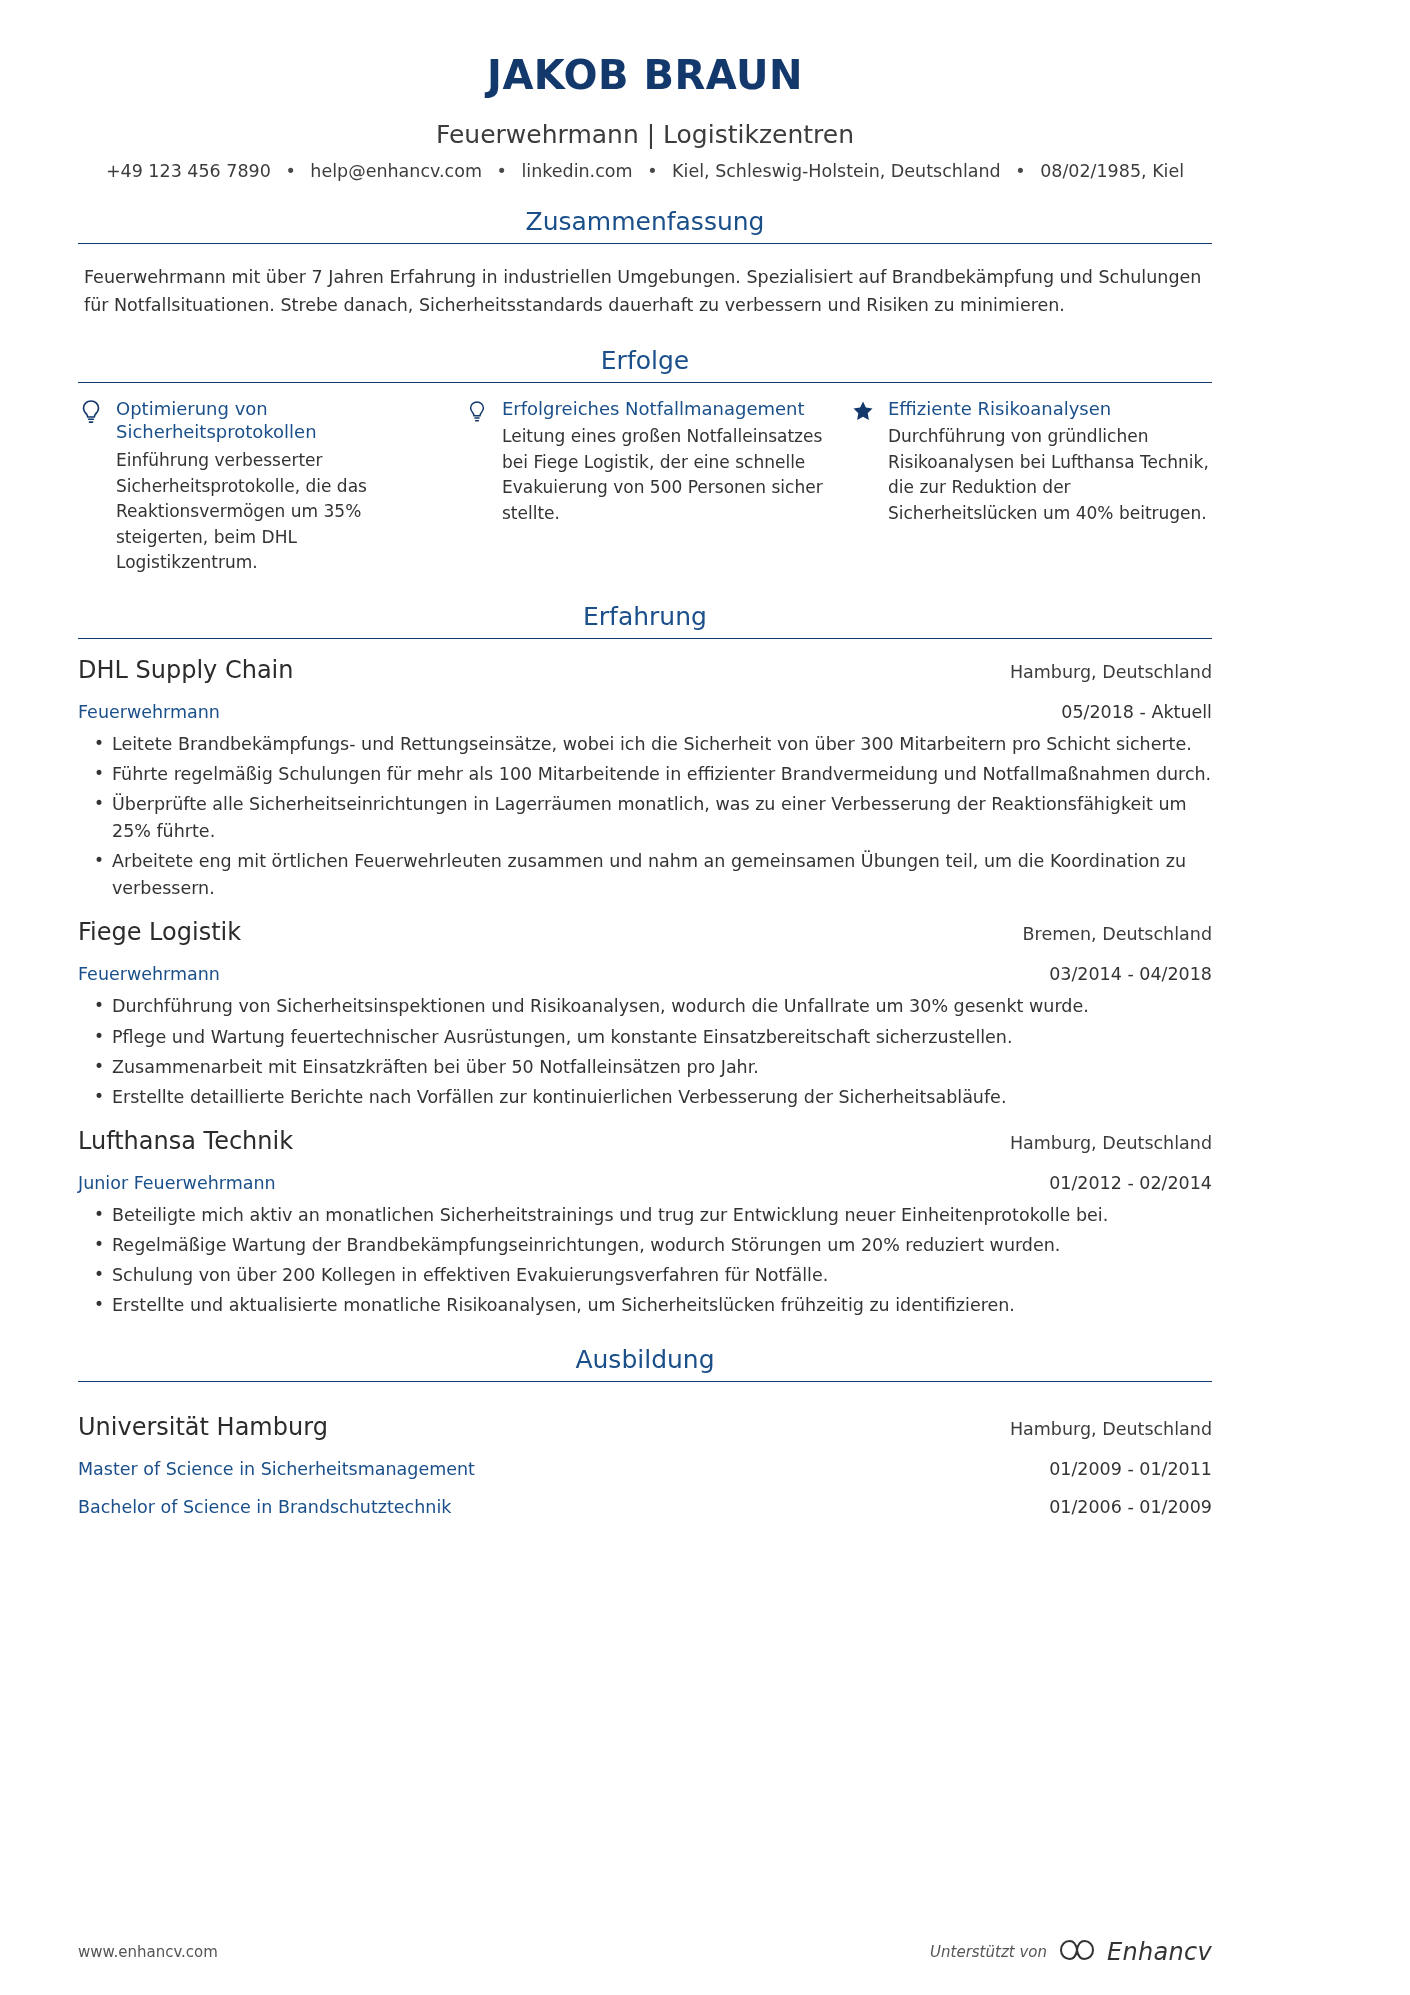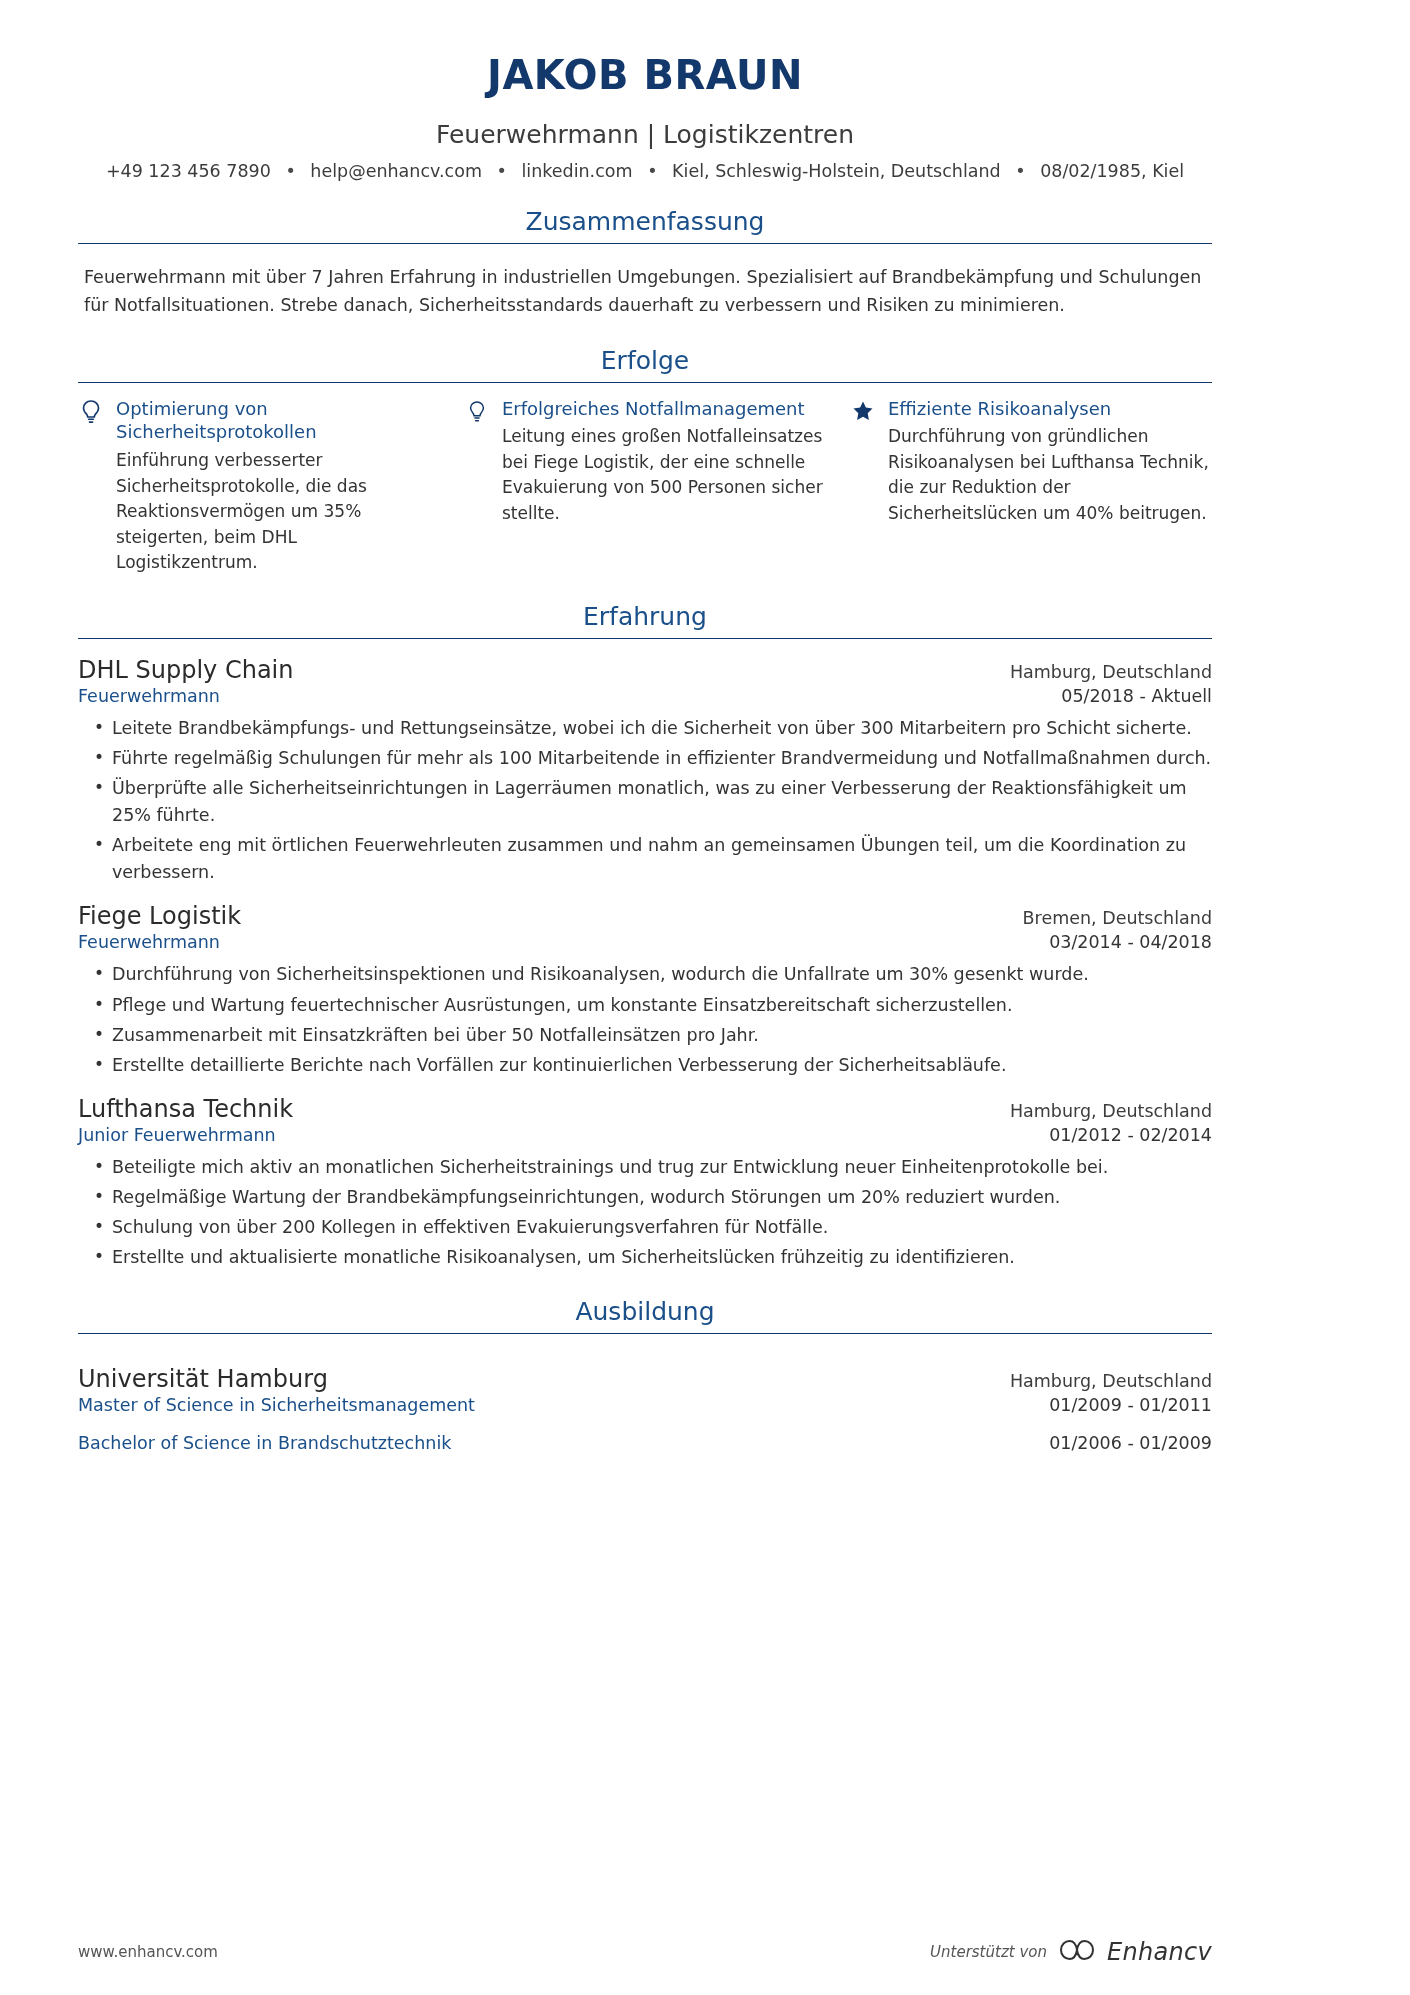--- a/index.html
+++ b/index.html
@@ -117,21 +117,21 @@
     font-size: 17.5px;
     color: #3c3c3c;
     text-align: right;
     white-space: nowrap;
     padding-left: 20px;
   }
   .entry-sub {
     display: flex;
     justify-content: space-between;
     align-items: baseline;
-    margin-top: 2px;
+    margin-top: 18px;
     text-align: right;
   }
   .entry-role {
     font-size: 17.5px;
     color: #1a4f8a;
   }
   .entry-date {
     font-size: 17.5px;
     color: #333;
     white-space: nowrap;

